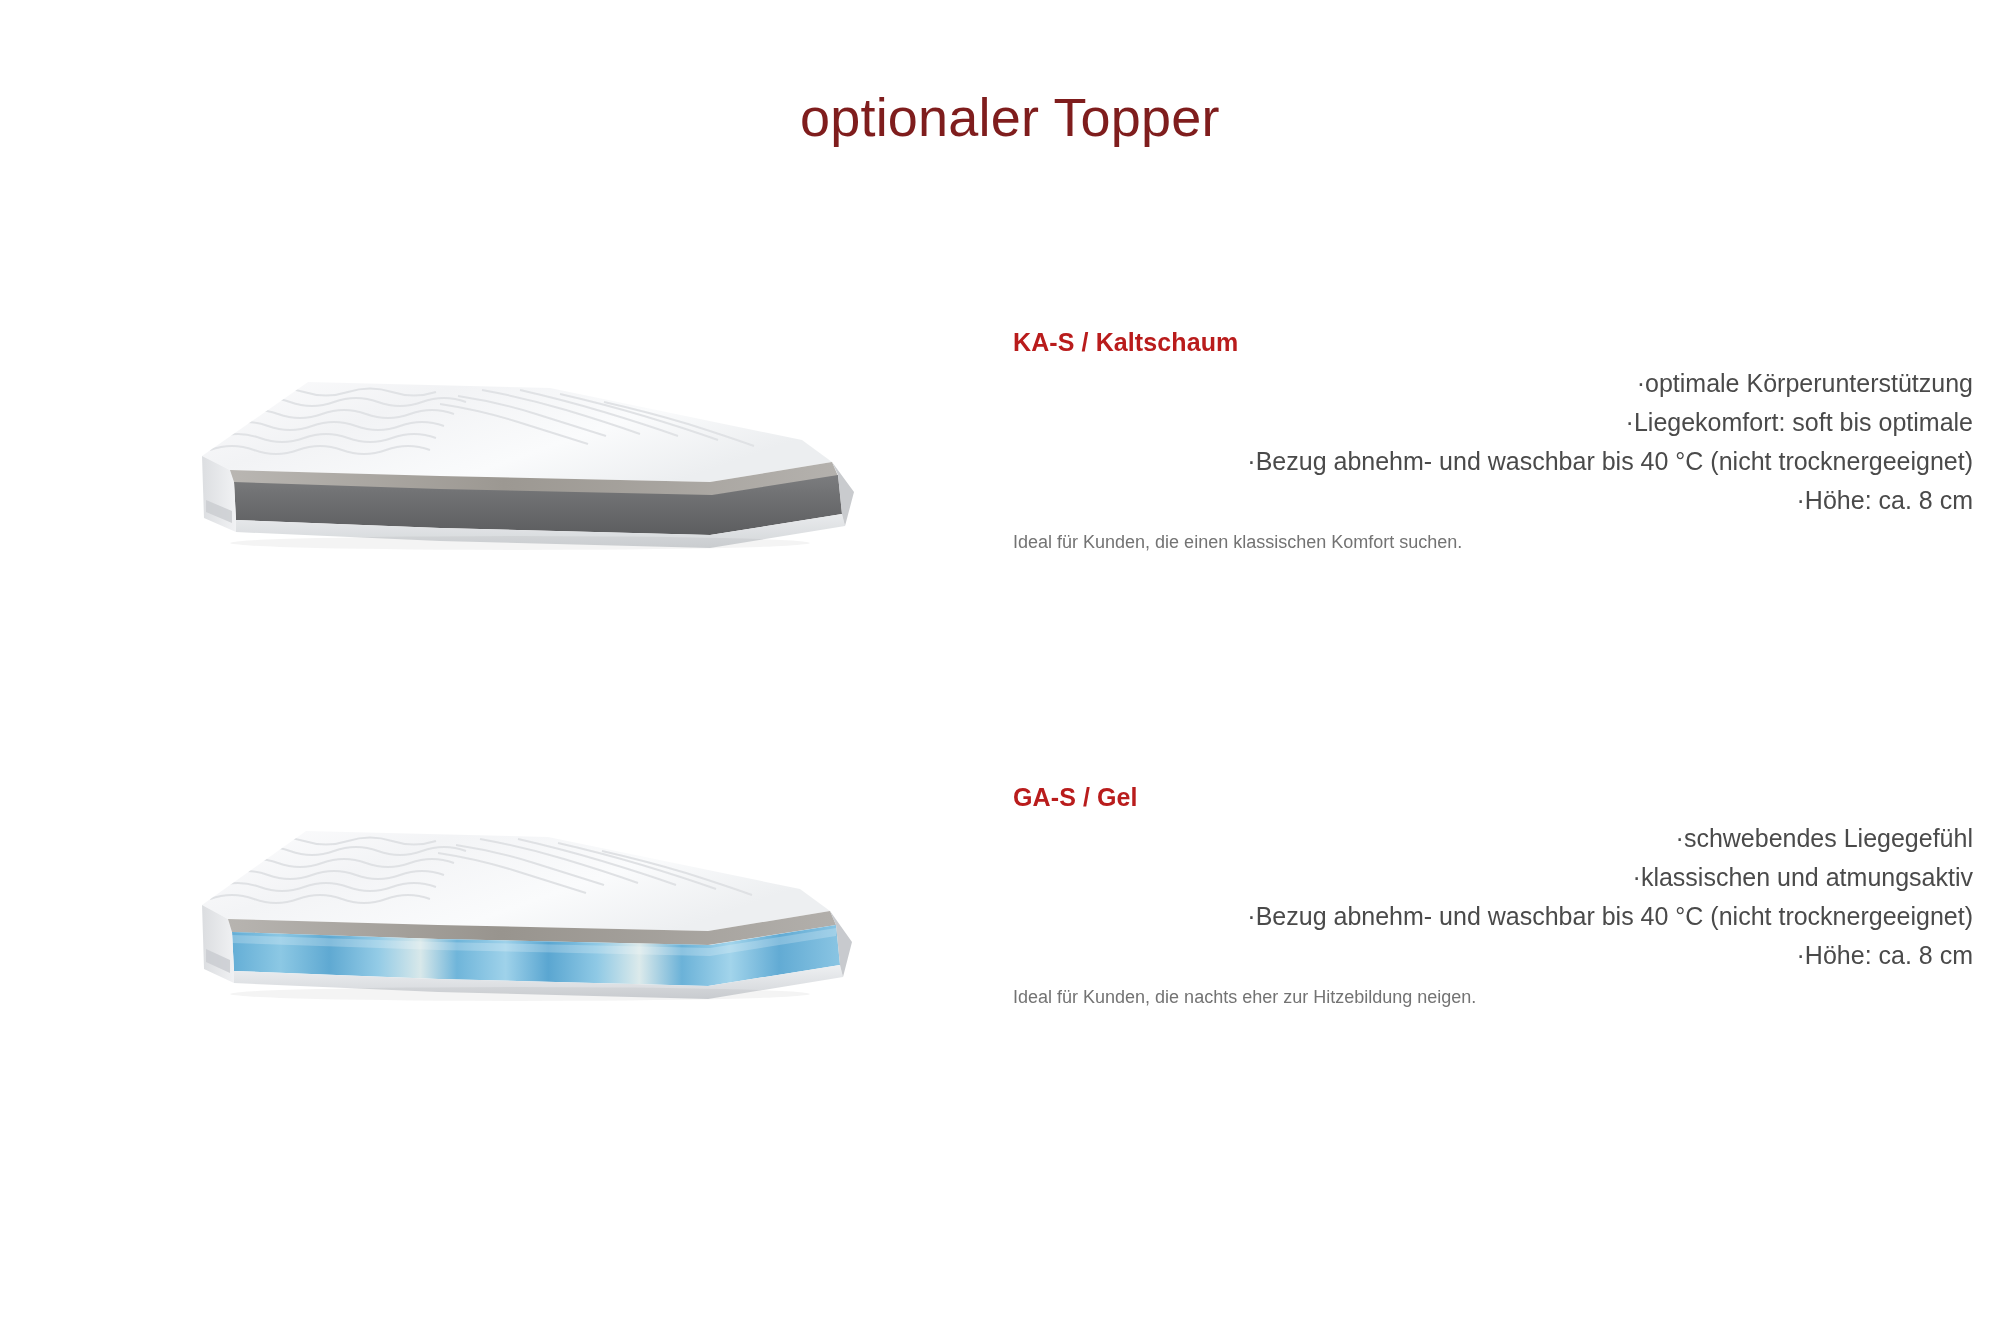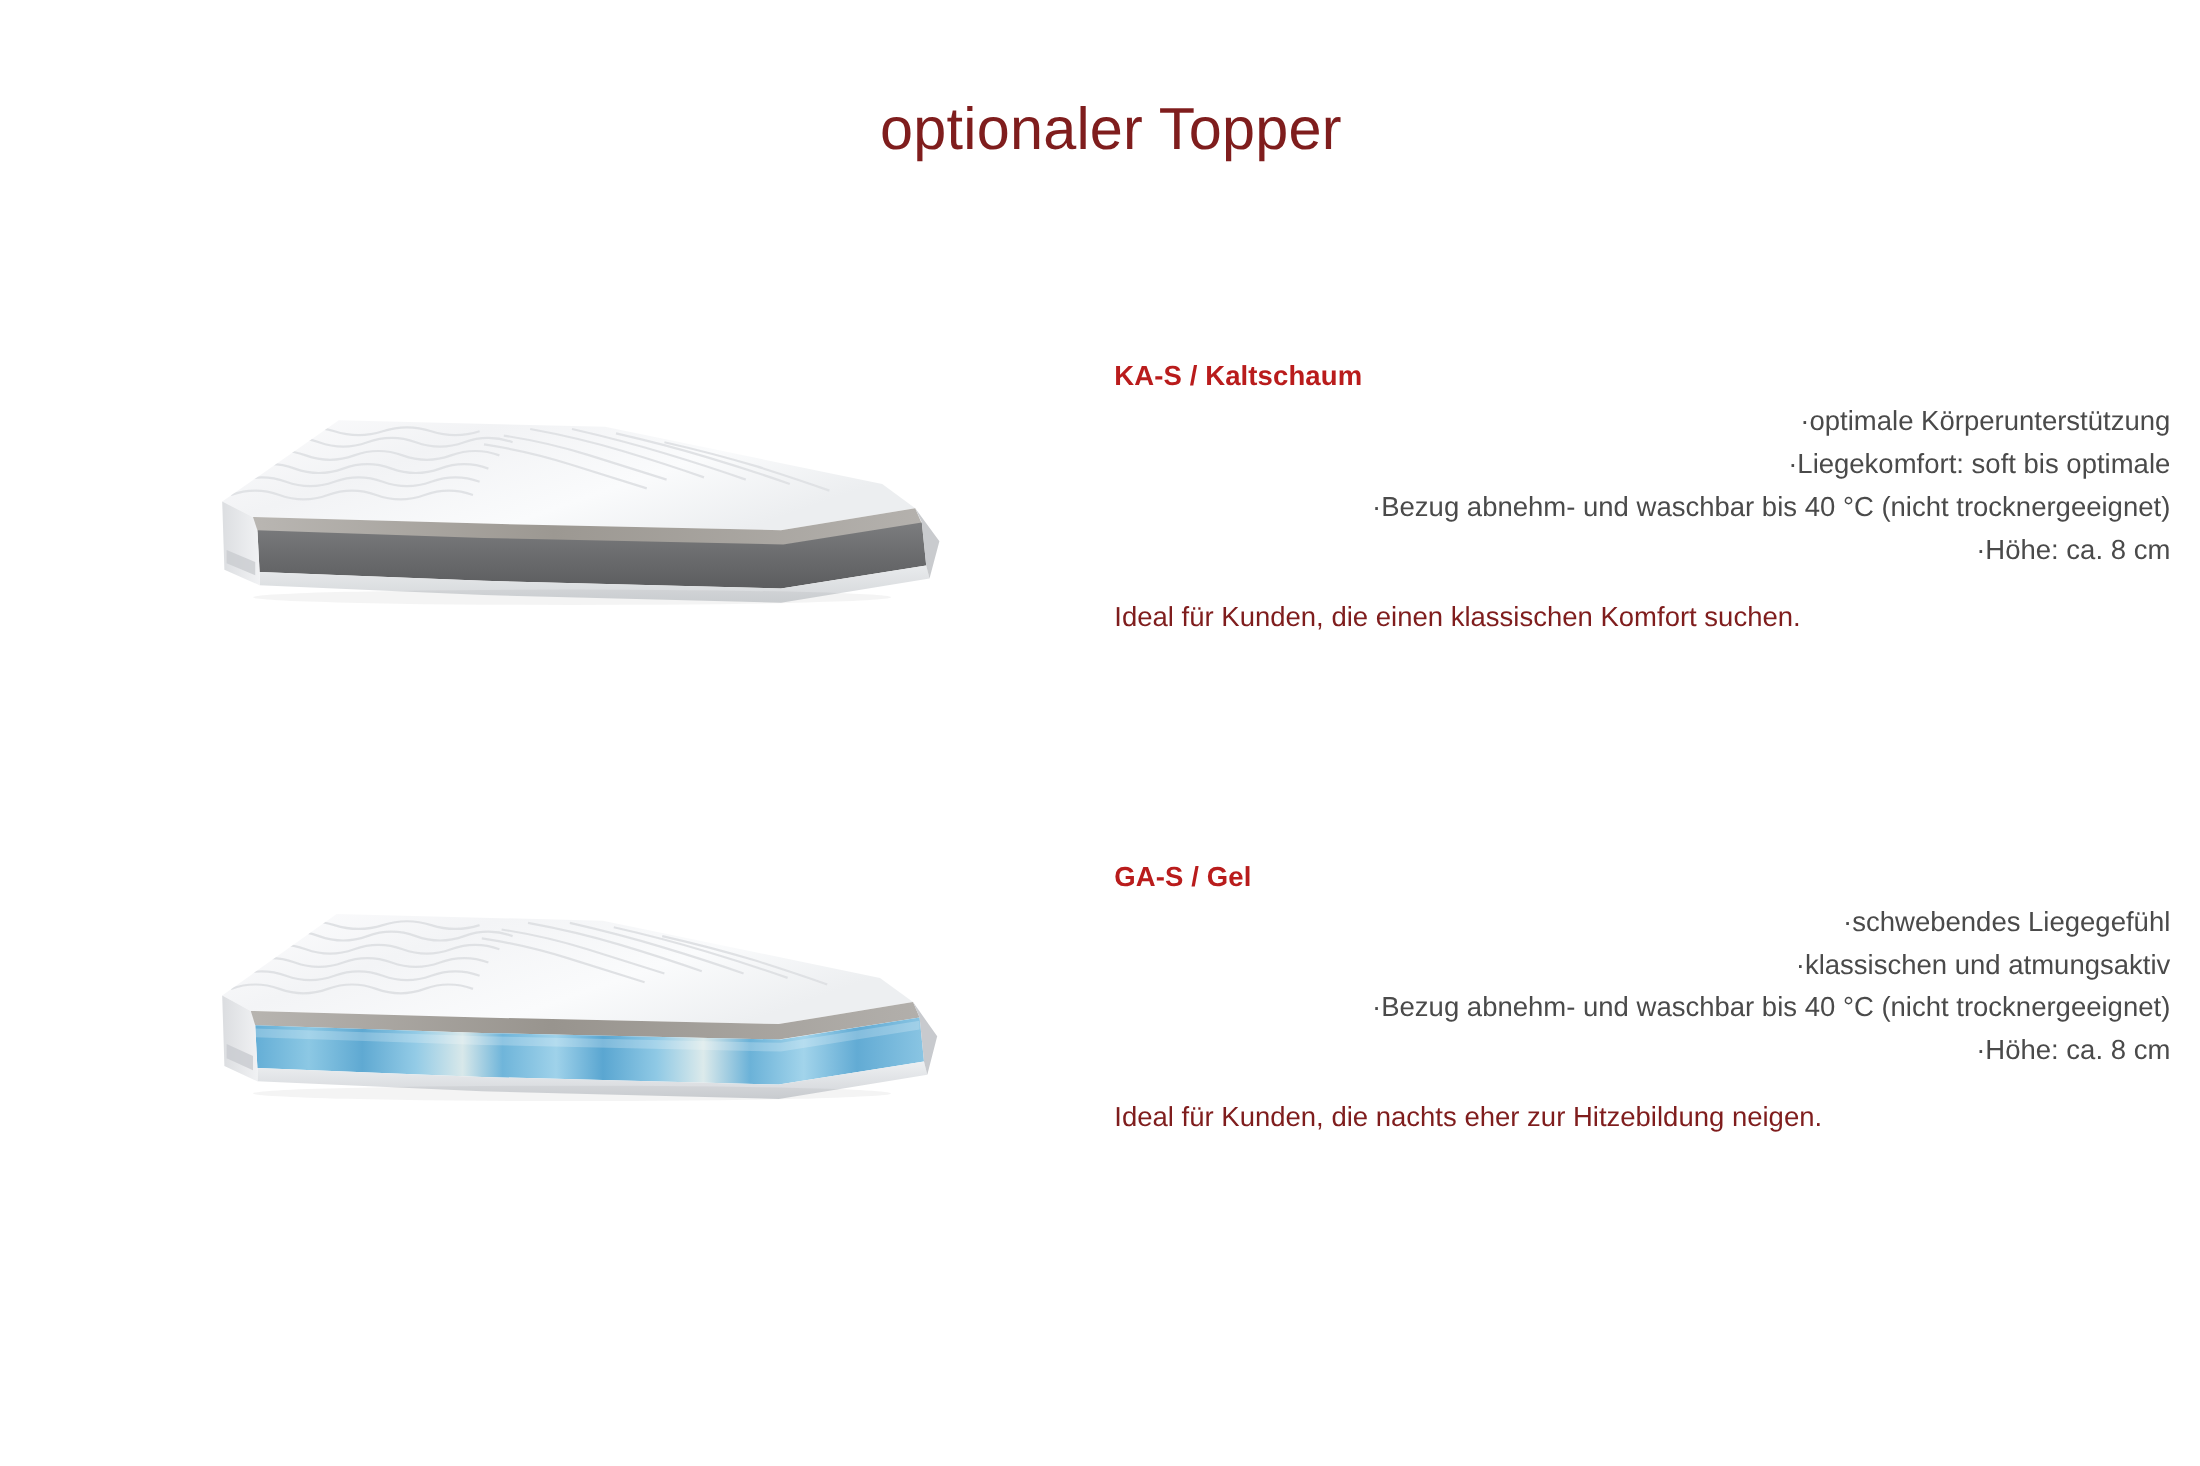--- a/index.html
+++ b/index.html
@@ -79,24 +79,24 @@
     white-space: nowrap;
     text-align: right;
   }
   .bullet-list li .bullet-dot {
     display: inline-block;
     width: 15px;
     color: #4a4a4a;
   }
 
   .ideal-line {
-    margin-top: 36px;
-    font-size: 25px;
+    margin-top: 20px;
+    font-size: 18px;
     font-weight: 300;
-    color: #7f1d1d;
+    color: #737373;
     line-height: 1.0;
     white-space: nowrap;
   }
 
   
   .topper-svg { display: block; width: 100%; height: 100%; }
 </style>
 </head>
 <body>
 

